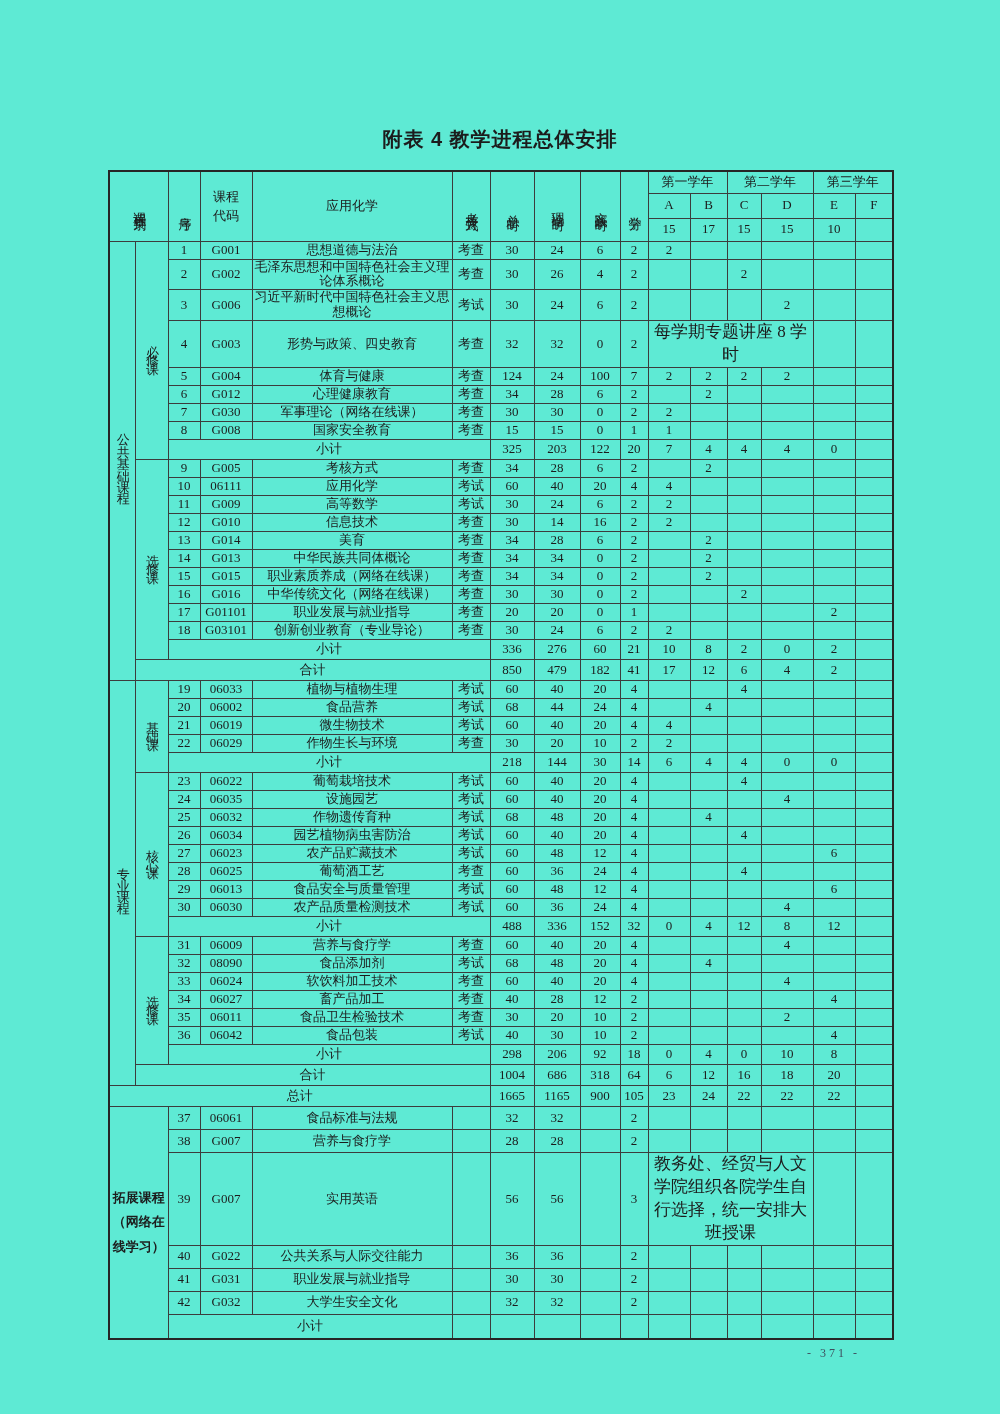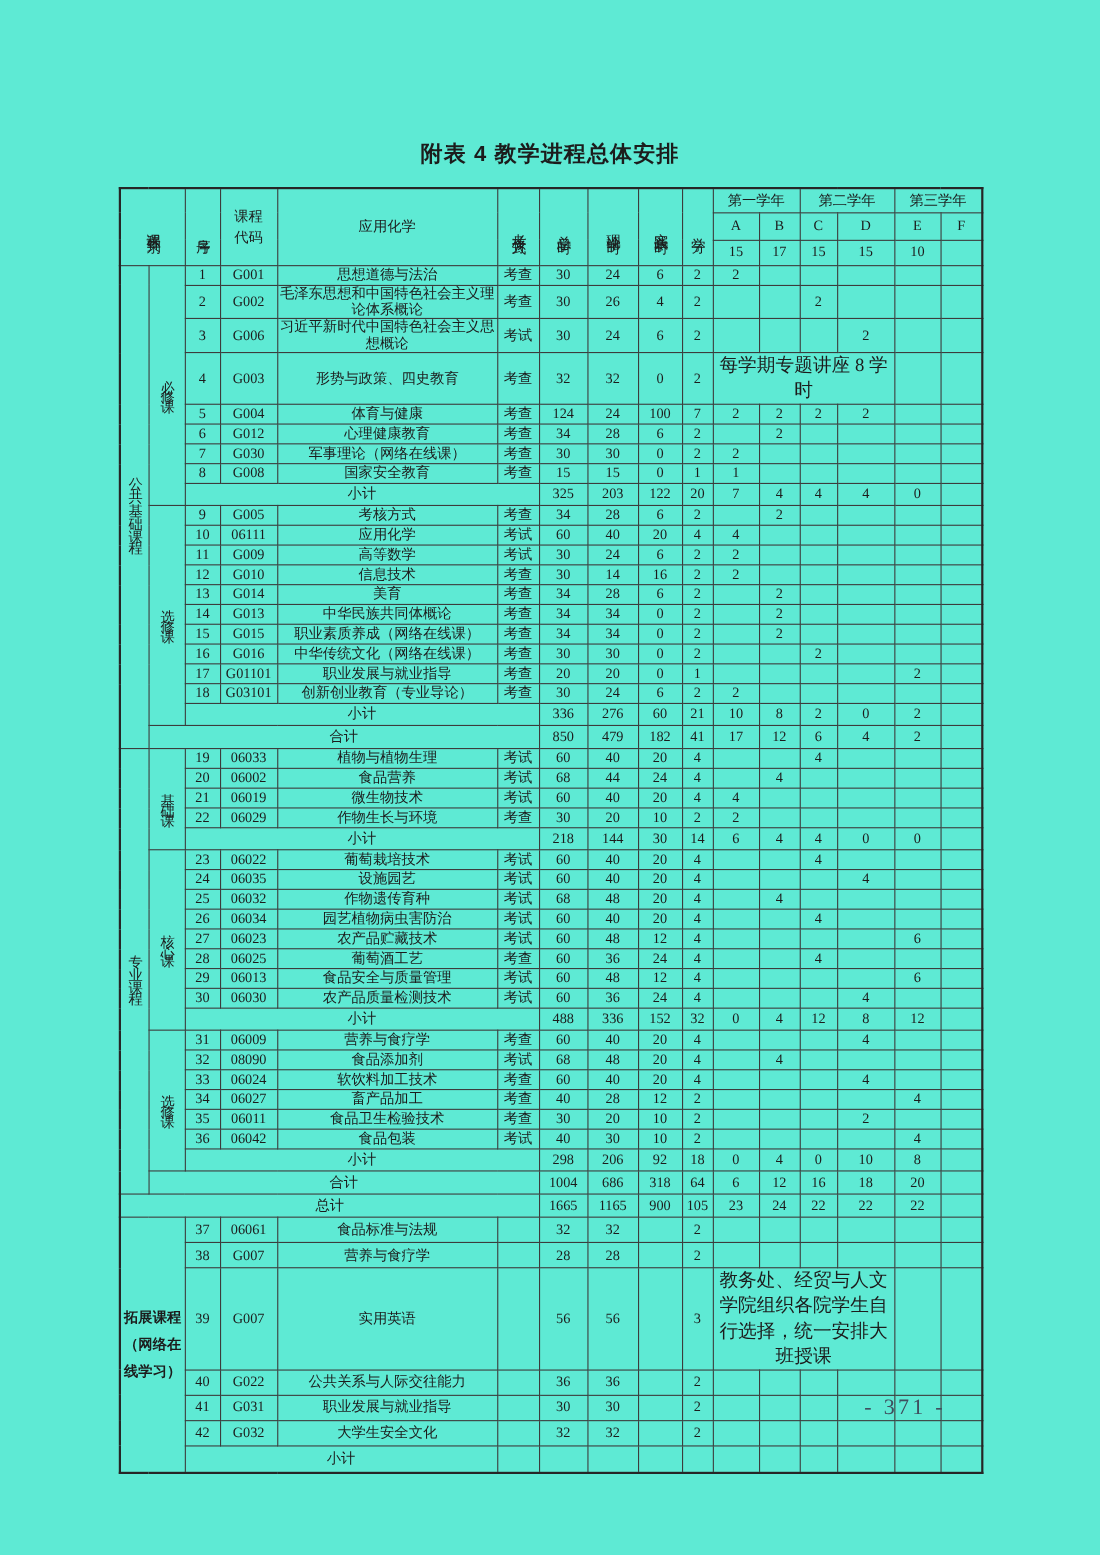--- a/index.html
+++ b/index.html
@@ -37,22 +37,22 @@
   tbody tr.ext{height:23px;}
   tbody tr.ext-sub{height:25px;}
   .v{writing-mode:vertical-lr; text-orientation:upright; display:inline-block;}
   .ls2{letter-spacing:2px;}
   .ls-cat{letter-spacing:12px;}
   .ls-sub{letter-spacing:9px;}
   .wrap2{display:inline-block; width:2.4em; line-height:1.5;}
   td.note{font-size:17px; padding:0 2px; line-height:1.35;}
   td.extlabel{font-size:13px; line-height:1.9; padding:0 2px;font-weight:bold;}
   .pagenum{
-    position:absolute; top:1268px; right:140px;
-    color:var(--pagenum); font-size:20px; letter-spacing:3px;
+    position:absolute; top:1346px; right:140px;
+    color:var(--pagenum); font-size:12px; letter-spacing:3px;
   }
 </style>
 </head>
 <body>
 
 <div class="page">
 
   <div class="title">附表 4 教学进程总体安排</div>
 
   <table class="sched">

